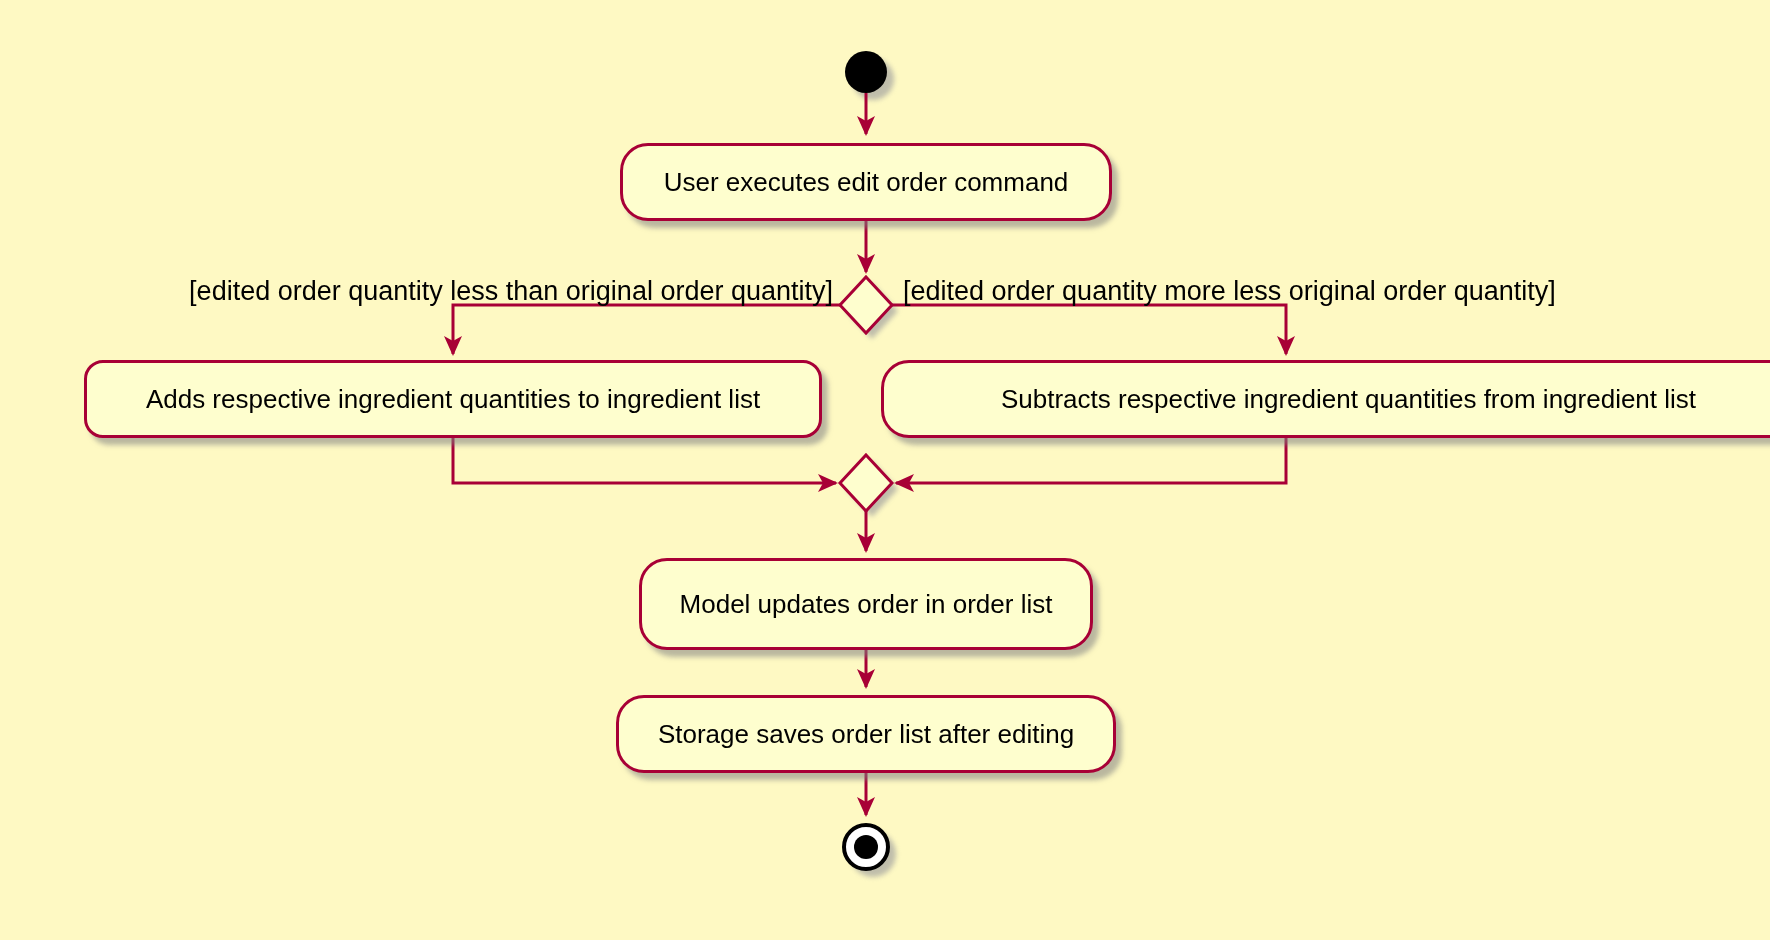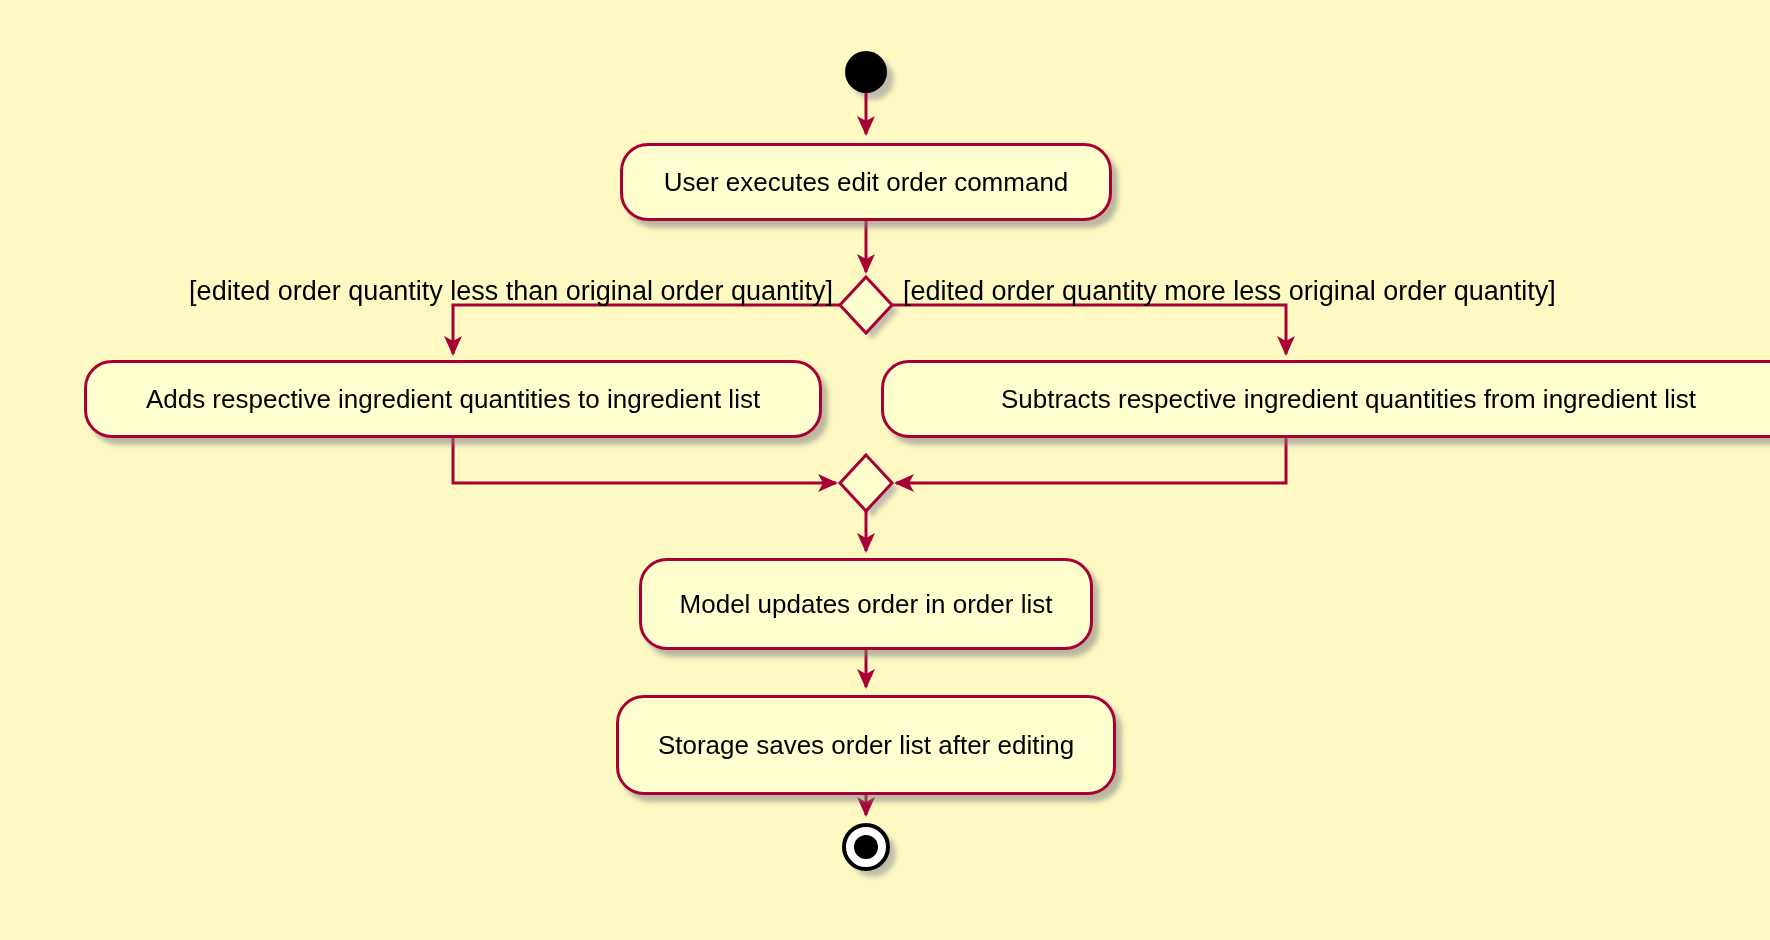--- a/index.html
+++ b/index.html
@@ -32,24 +32,24 @@
     white-space: nowrap;
     text-align: center;
   }
   .guard-label {
     position: absolute;
     font-size: 27px;
     color: #000000;
     white-space: nowrap;
   }
   #box-execute   { left: 620px; top: 143px; width: 492px; height: 78px; }
-  #box-adds      { left:  84px; top: 360px; width: 738px; height: 78px; }
+  #box-adds      { left:  84px; top: 360px; width: 738px; height: 78px; border-radius: 19px; }
   #box-subtracts { left: 881px; top: 360px; width: 935px; height: 78px; }
   #box-model     { left: 639px; top: 558px; width: 454px; height: 92px; }
-  #box-storage   { left: 616px; top: 695px; width: 500px; height: 100px; }
+  #box-storage   { left: 616px; top: 695px; width: 500px; height: 78px; }
   #guard-left    { top: 276px; right: 937px; }  
   #guard-right   { top: 276px; left: 903px; }
 </style>
 </head>
 <body>
 
 <div class="canvas">
 
   <svg class="edges-layer" width="1770" height="940" viewBox="0 0 1770 940" xmlns="http://www.w3.org/2000/svg">
     <defs>

